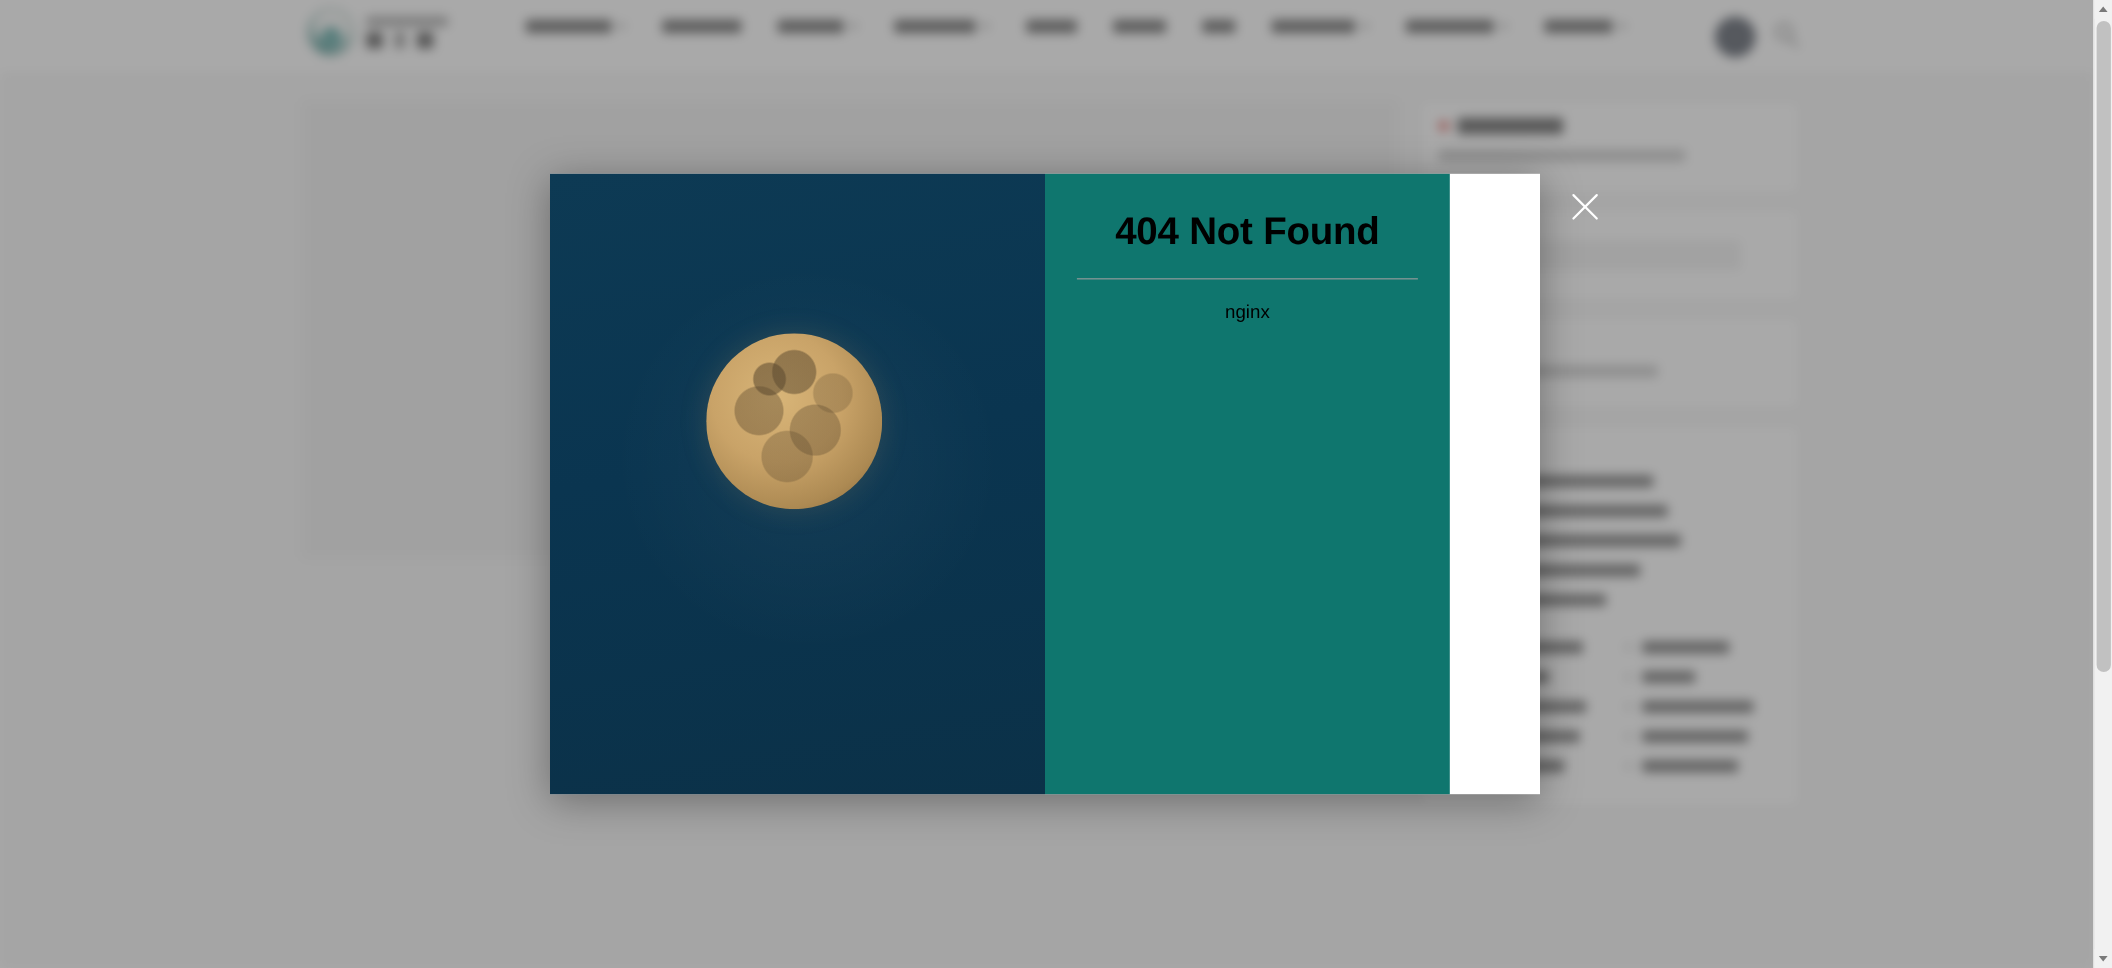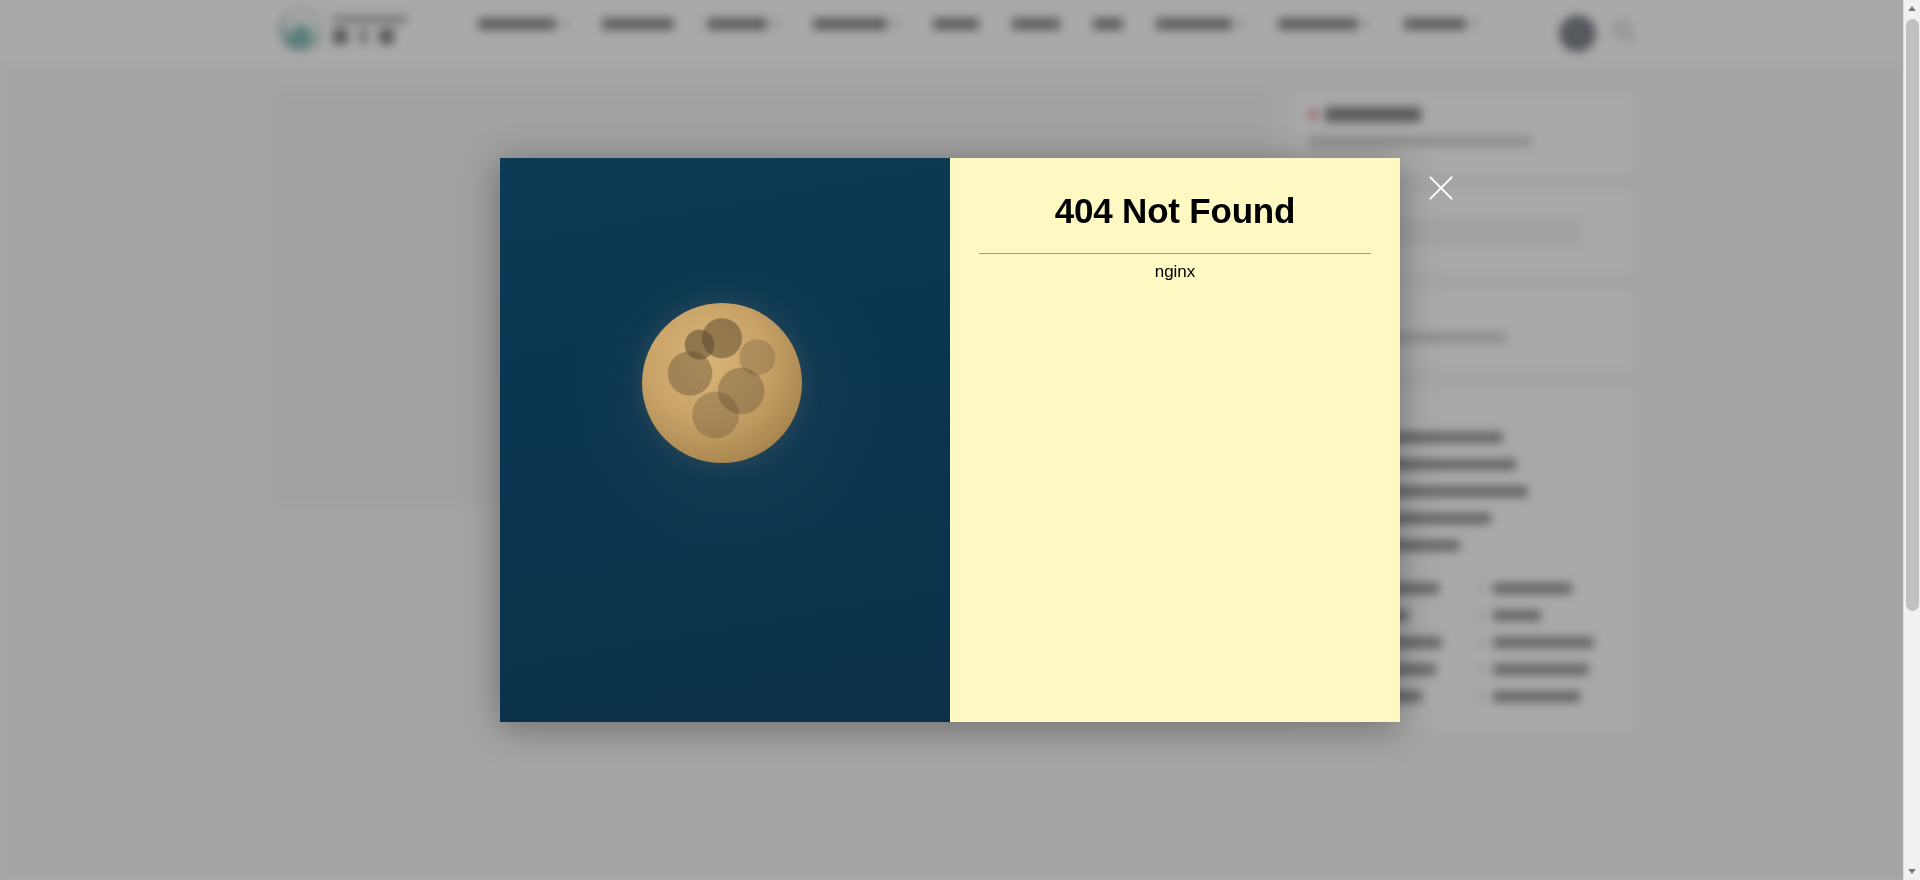--- a/index.html
+++ b/index.html
@@ -87,29 +87,29 @@
       radial-gradient(circle at 36% 26%, rgba(90,72,46,0.55) 0 9%, rgba(0,0,0,0) 10%),
       radial-gradient(circle at 50% 22%, rgba(86,69,44,0.5) 0 13%, rgba(0,0,0,0) 14%),
       radial-gradient(circle at 30% 44%, rgba(96,76,48,0.42) 0 15%, rgba(0,0,0,0) 16%),
       radial-gradient(circle at 62% 55%, rgba(92,73,46,0.36) 0 17%, rgba(0,0,0,0) 18%),
       radial-gradient(circle at 46% 70%, rgba(99,79,50,0.34) 0 16%, rgba(0,0,0,0) 17%),
       radial-gradient(circle at 72% 34%, rgba(104,83,52,0.3) 0 11%, rgba(0,0,0,0) 12%),
       radial-gradient(circle at 40% 36%, #d8b578 0%, #c9a368 42%, #ad8a53 72%, #8d6f41 92%, #6f5733 100%);
     box-shadow:0 0 26px rgba(200,165,105,0.16);
   }
   .modal-doc {
-    width:450px; height:100%; background:#fef9c3;
+    width:368px; height:100%; background:#0f766e;
     padding:18px 29px 0 29px;
   }
   .err-title {
     text-align:center; font-size:35px; font-weight:bold; color:#000000;
     letter-spacing:-0.2px; line-height:1.25; padding-top:13px;
   }
   .err-rule { border:0; border-top:1px solid #9e9e9e; margin:20px 0 0 0; }
-  .err-sub { text-align:center; font-size:17px; color:#000000; margin-top:8px; }
+  .err-sub { text-align:center; font-size:17px; color:#000000; margin-top:20px; }
 
   .modal-close {
     position:absolute; left:1426px; top:173px; width:31px; height:31px;
     cursor:pointer;
   }
   .modal-close span {
     position:absolute; left:-1px; top:14px; width:32px; height:2px; background:#ffffff; border-radius:1px;
   }
   .modal-close span.a { transform:rotate(45deg); }
   .modal-close span.b { transform:rotate(-45deg); }

